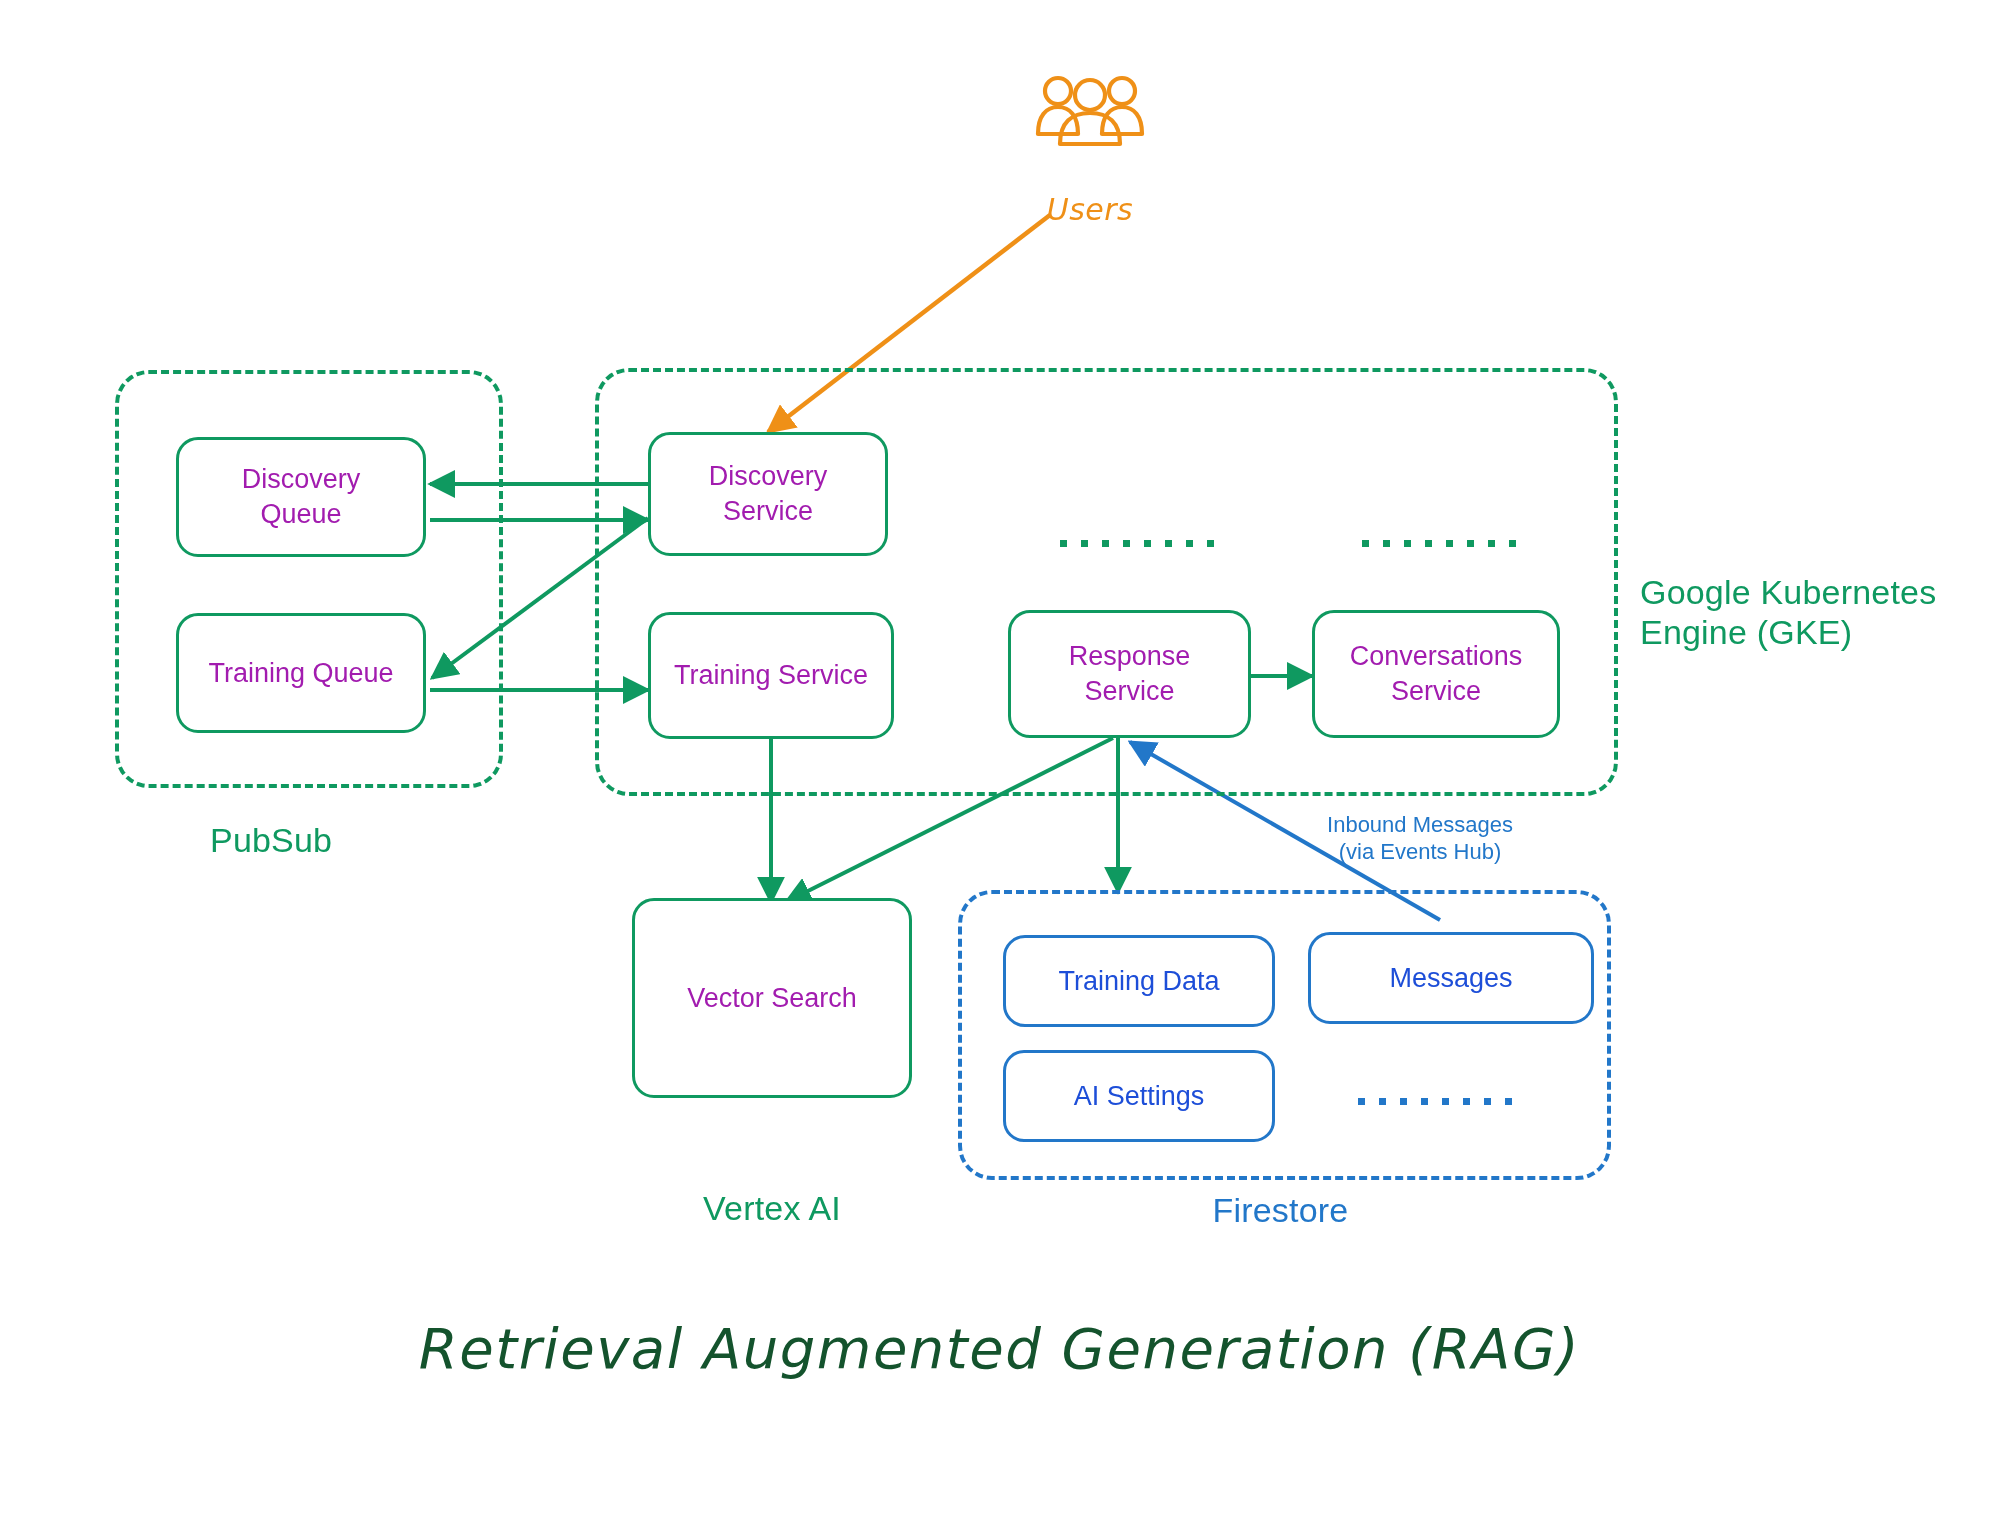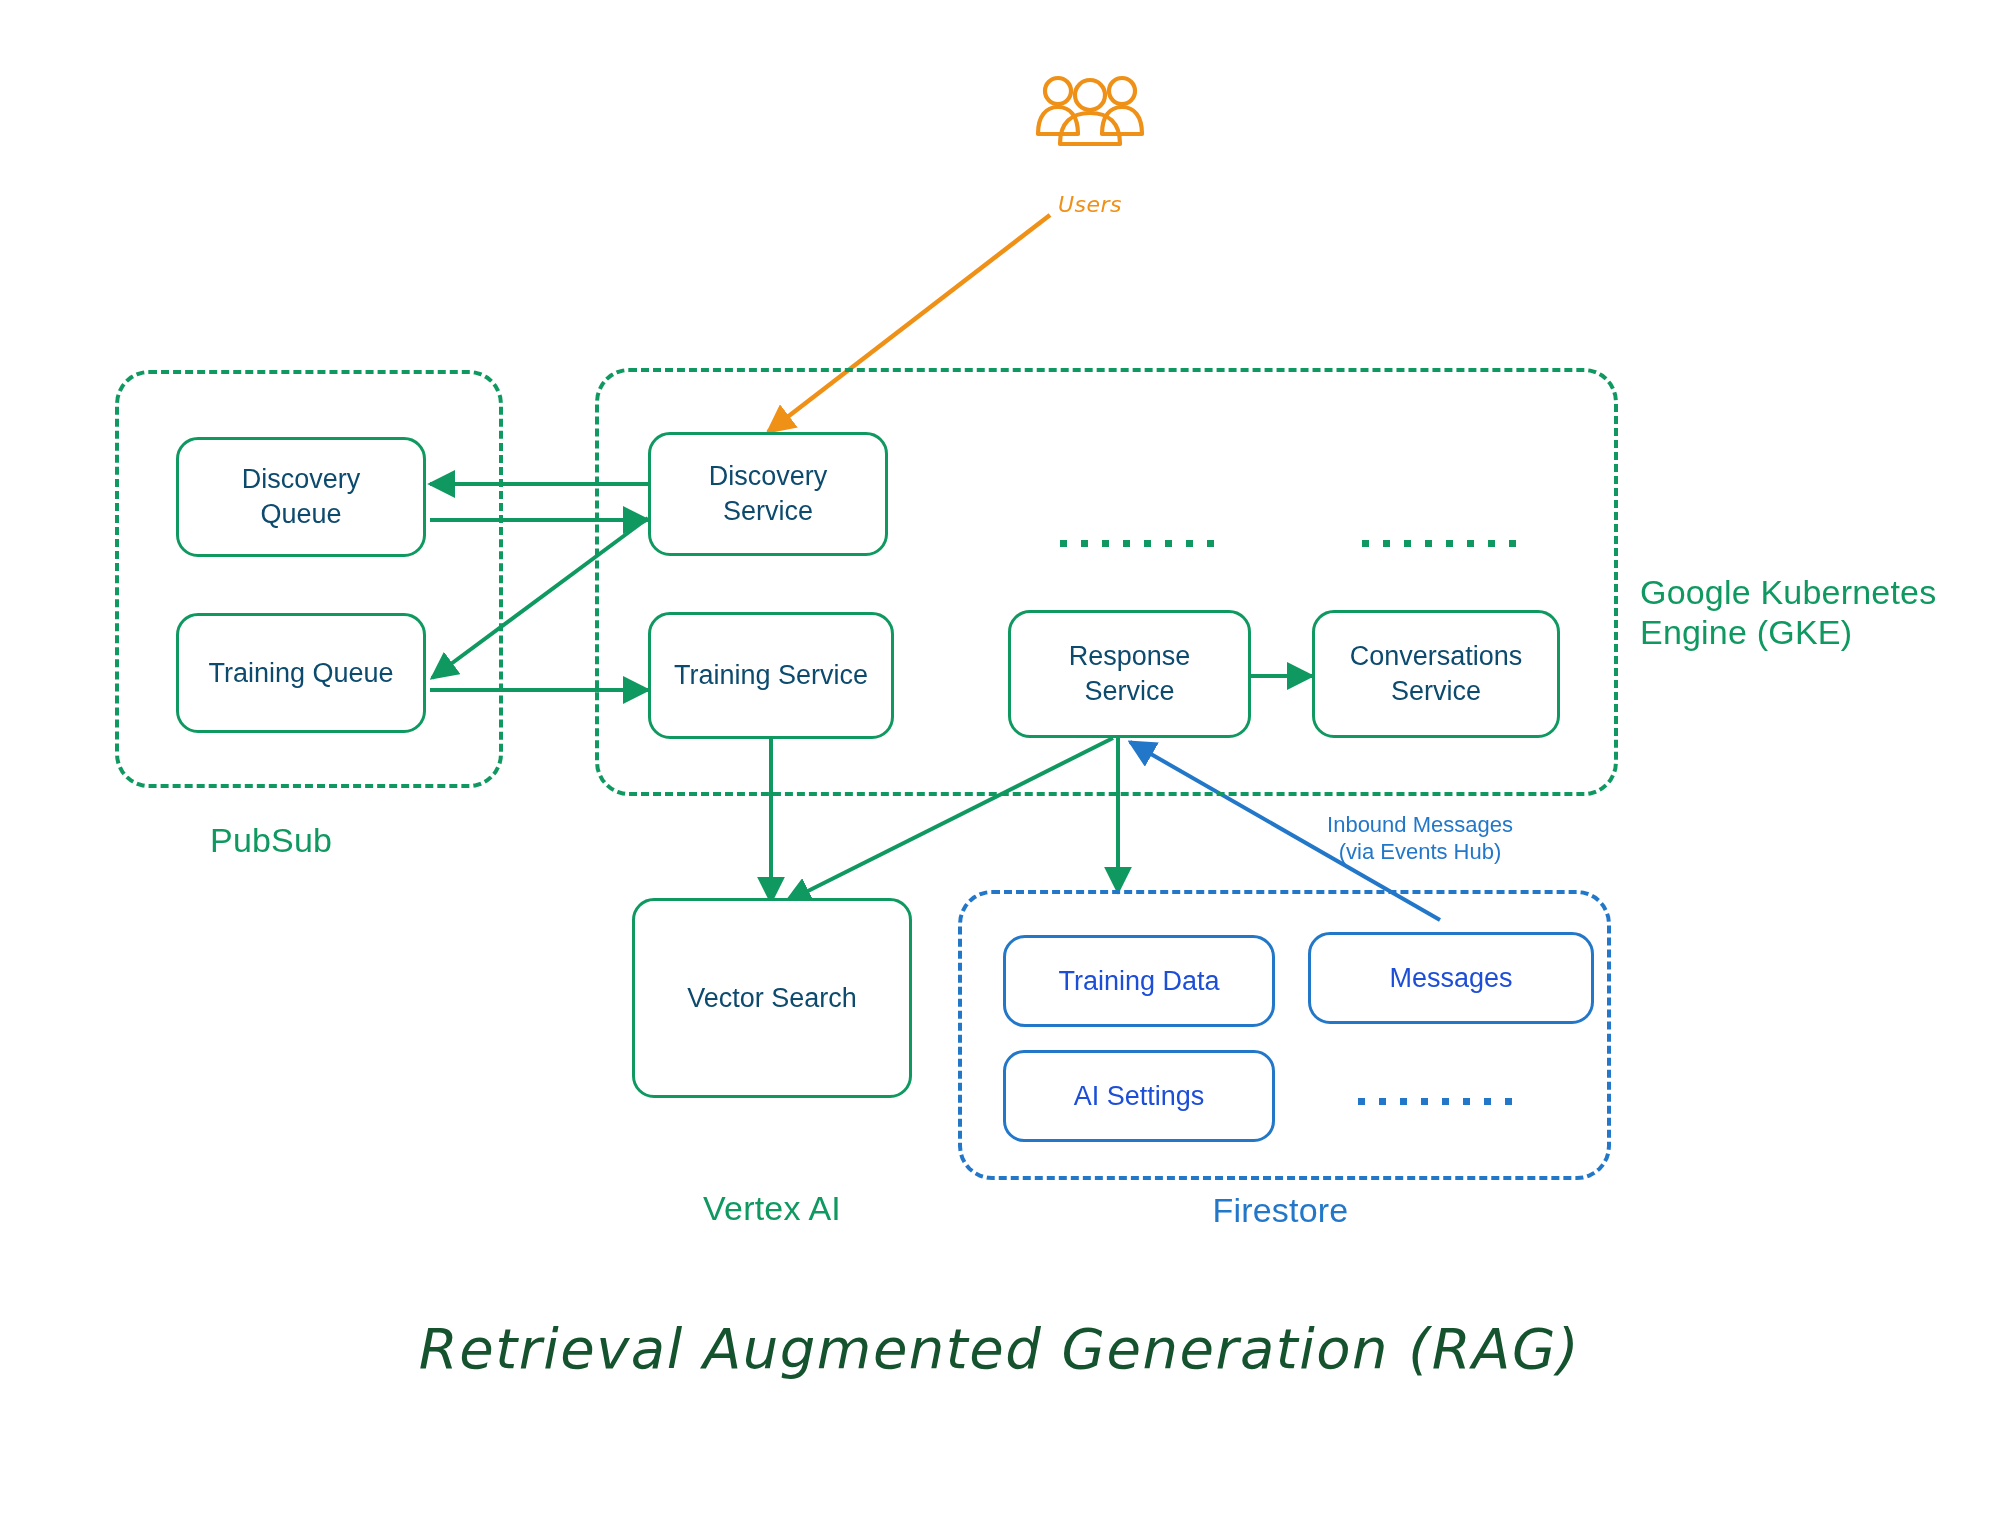--- a/index.html
+++ b/index.html
@@ -59,21 +59,21 @@
     border-width: 3px;
     border-style: solid;
     background: #ffffff;
     font-size: 27px;
     line-height: 1.28;
     white-space: pre-line;
     padding: 4px 8px;
   }
   .node.green {
     border-color: #0f9960;
-    color: #0c4a6e;
+    color: #a21caf;
   }
   .node.blue {
     border-color: #2277c9;
     color: #1d4ed8;
   }
 
   
   .ellipsis {
     position: absolute;
     display: flex;
@@ -96,21 +96,21 @@
     width: 120px;
     height: 90px;
   }
   #users-label {
     position: absolute;
     left: 1030px;
     top: 192px;
     width: 120px;
     text-align: center;
     color: #ef9017;
-    font-size: 22px;
+    font-size: 30px;
     font-family: "DejaVu Sans", sans-serif;
     font-style: italic;
     letter-spacing: 0.5px;
   }
 
   
   .edge-caption {
     position: absolute;
     color: #2277c9;
     font-size: 22px;

